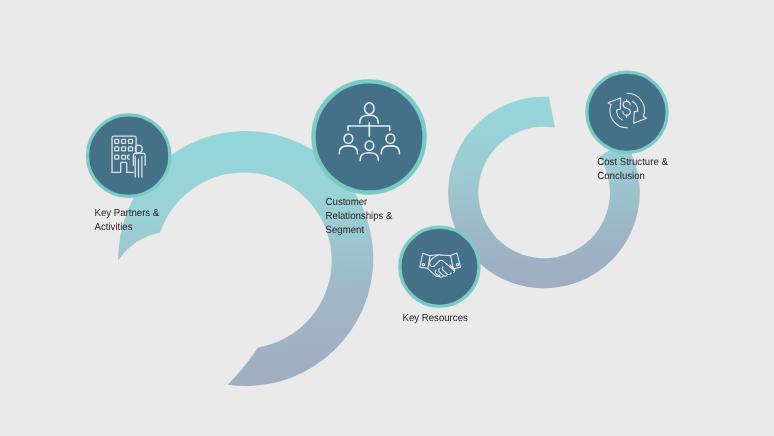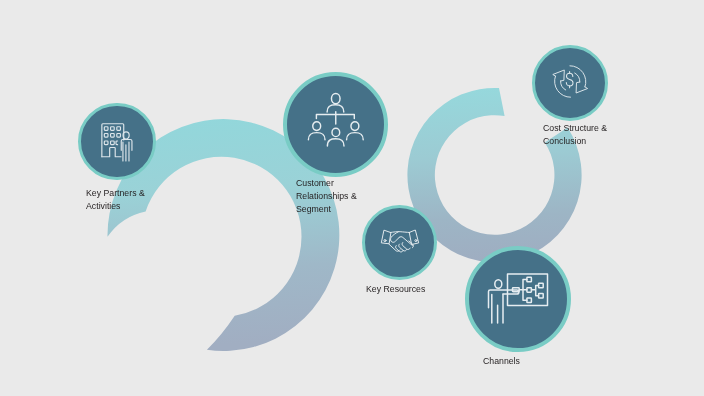--- a/index.html
+++ b/index.html
@@ -99,43 +99,22 @@
         <path d="M-10.6,1.6 L-3.6,8.1 C-2.6,9.0 -1.2,9.0 -0.3,8.0 L0.3,7.4"></path>
         <path d="M-3.3,3.0 C-4.2,3.9 -4.1,5.3 -3.1,6.2 L0.0,8.9 C0.9,9.7 2.3,9.6 3.1,8.7 L3.7,8.0"></path>
         <path d="M-0.1,1.6 C-1.0,2.5 -1.0,3.9 0.0,4.8 L3.6,7.9 C4.6,8.7 6.0,8.6 6.8,7.6 L7.3,7.0"></path>
         <path d="M3.2,0.0 C2.3,0.9 2.3,2.3 3.3,3.2 L7.0,6.4 C8.0,7.2 9.4,7.1 10.2,6.2 L10.6,5.6"></path>
         <path d="M9.4,-1.6 L13.1,1.6 C14.1,2.5 14.2,3.9 13.3,4.8 L12.8,5.3"></path>
       </g>
     </svg>
     <div class="nlabel" style="left:4px;top:78px;">Key Resources</div>
   </div>
 
-  <div class="node" style="left:465px;top:246px;width:106px;height:106px">
-    <div class="bubble" style="left:0;top:0;width:106px;height:106px;border:4px solid #79CCC5"></div>
-    <svg class="icon" width="106" height="106" viewBox="-53 -53 106 106">
-      <g fill="none" stroke="#E6EDF1" stroke-width="1.5" stroke-linejoin="round" stroke-linecap="round">
-        <rect x="-10.5" y="-25.0" width="40.0" height="31.6"></rect>
-        <rect x="8.9" y="-21.7" width="4.5" height="4.5" rx="0.6"></rect>
-        <rect x="8.9" y="-11.3" width="4.5" height="4.5" rx="0.6"></rect>
-        <rect x="8.9" y="-1.0" width="4.5" height="4.5" rx="0.6"></rect>
-        <rect x="20.6" y="-15.8" width="4.6" height="4.6" rx="0.6"></rect>
-        <rect x="20.6" y="-5.6" width="4.6" height="4.6" rx="0.6"></rect>
-        <rect x="-5.5" y="-11.2" width="6.7" height="3.9" rx="0.6"></rect>
-        <path d="M8.9,-19.4 H5.0 V1.2 H8.9"></path>
-        <path d="M1.2,-9.2 H8.9"></path>
-        <path d="M13.4,-9.2 H17.7 M17.7,-13.5 V-3.3 M17.7,-13.5 H20.6 M17.7,-3.3 H20.6"></path>
-        <ellipse cx="-19.7" cy="-15.0" rx="3.5" ry="4.25"></ellipse>
-        <path d="M-29.5,8.7 V-7.4 a1.7,1.7 0 0 1 1.7,-1.7 H-1.2 a2.1,2.1 0 0 1 0,4.2 H-15.0"></path>
-        <path d="M-26.2,-4.4 V23.9 M-20.4,6.2 V23.9 M-15.0,-4.8 V23.9"></path>
-      </g>
-    </svg>
-    <div class="nlabel" style="left:18px;top:109px;">Channels</div>
-  </div>
 
-  <div class="node" style="left:532px;top:45px;width:76px;height:76px">
+  <div class="node" style="left:532px;top:64px;width:76px;height:76px">
     <div class="bubble" style="left:0;top:0;width:76px;height:76px;border:3.2px solid #79CCC5"></div>
     <svg class="icon" width="76" height="76" viewBox="-38 -38 76 76">
       <g fill="none" stroke="#DFE8EC" stroke-width="0.95" stroke-linejoin="round" stroke-linecap="round">
         <g id="cyc-half">
           <path d="M-14.55,-6.87 A 15.7 15.7 0 0 0 0.47,14.20"></path>
           <path d="M-9.39,-2.00 A 9.6 9.6 0 0 0 -4.31,6.98"></path>
           <path d="M-14.55,-6.87 L-17.20,-8.50 L-5.70,-13.00 L-6.10,-2.70 L-9.39,-2.00"></path>
         </g>
         <use href="#cyc-half" transform="rotate(180,0.2,-1.5)"></use>
         <g stroke-width="1.05">

